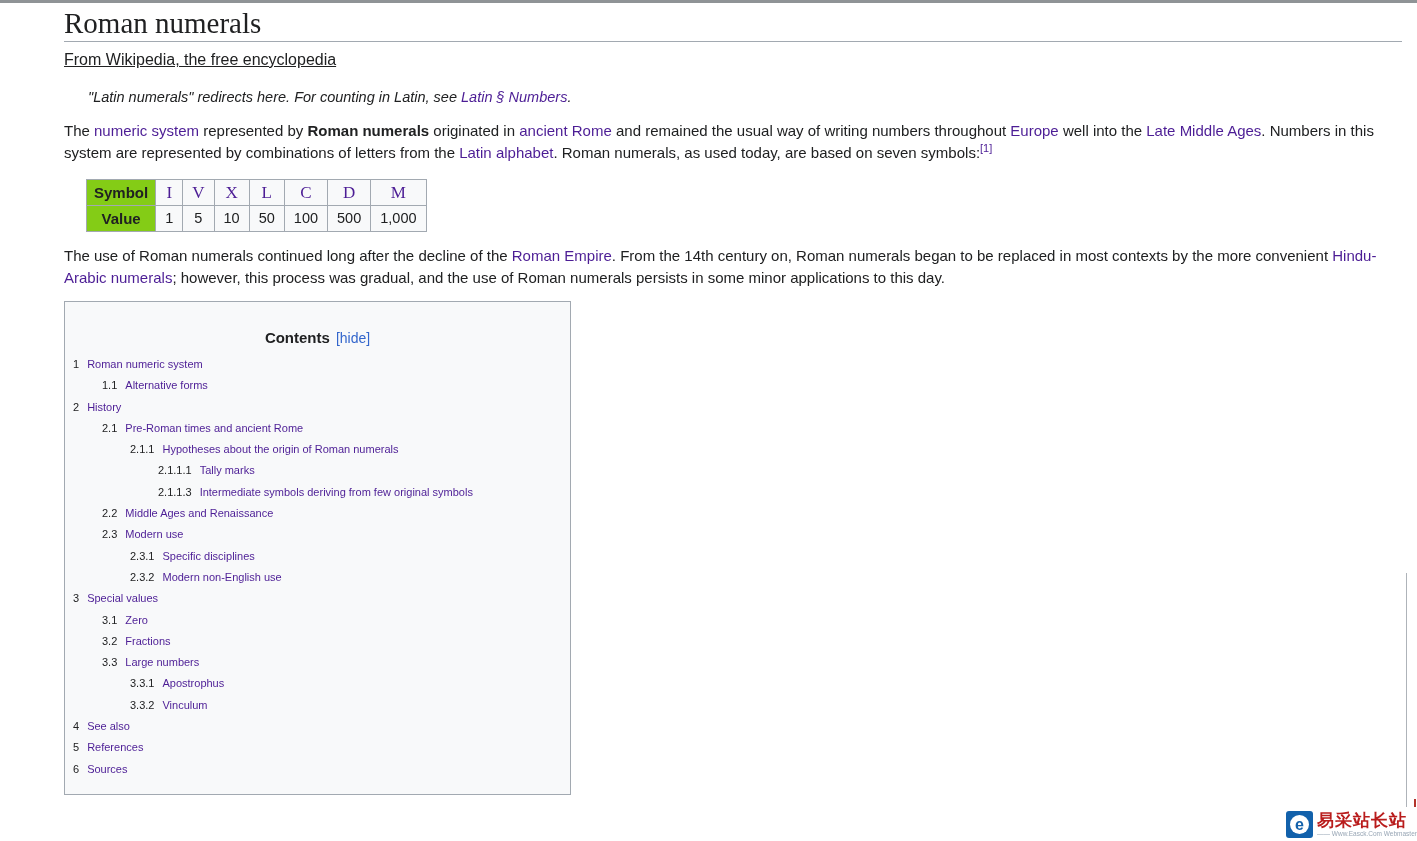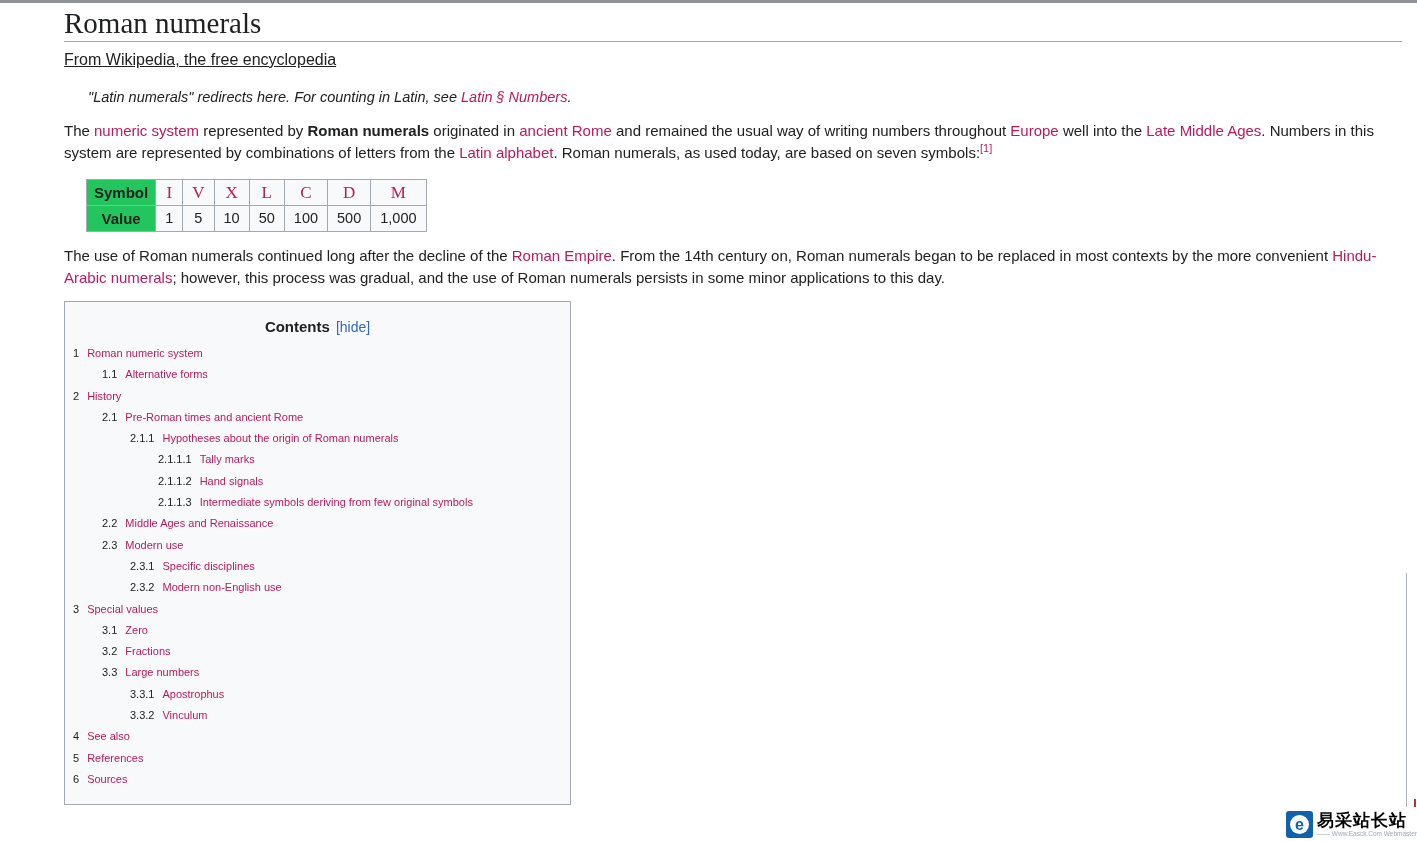--- a/index.html
+++ b/index.html
@@ -7,34 +7,34 @@
   .viewport{position:relative;width:1417px;height:841px;overflow:hidden;background:#fff;}
   .topbar{height:3px;background:#8f9396;}
   .content{padding:0 15px 0 23px;margin-left:41px;}
   h1.page-title{font-family:"Liberation Serif",serif;font-weight:normal;
     font-size:29px;line-height:32px;margin:0;padding:4px 0 2px 0;
     border-bottom:1px solid #a2a9b1;}
   .site-sub{font-size:16px;line-height:17px;margin-top:9px;text-decoration:underline;}
   .hatnote{font-style:italic;font-size:14.5px;line-height:19px;margin-top:20px;
     padding-left:24px;}
   p.body-para{font-size:15px;line-height:22px;margin:13px 0 0 0;max-width:1380px;}
-  a.wlink{color:#be185d;text-decoration:none;cursor:pointer;}
+  a.wlink{color:#4c1d95;text-decoration:none;cursor:pointer;}
   sup{font-size:11px;line-height:0;}
   b{font-weight:bold;}
 
   table.numeral-table{border-collapse:collapse;margin:15px 0 0 22px;
     background:#f8f9fa;border:1px solid #a2a9b1;}
   table.numeral-table th,table.numeral-table td{border:1px solid #a2a9b1;
     padding:2px 9px;text-align:center;line-height:21px;}
-  table.numeral-table th{background:#22c55e;font-size:15px;font-weight:bold;padding:2px 7px;}
+  table.numeral-table th{background:#84cc16;font-size:15px;font-weight:bold;padding:2px 7px;}
   td.sym-cell a{font-family:"Liberation Serif",serif;font-size:17px;}
   td.val-cell{font-size:14.5px;}
 
   .toc-box{margin-top:12px;width:507px;box-sizing:border-box;
-    border:1px solid #a2a9b1;background:#f8f9fa;padding:16px 0 14px 0;}
+    border:1px solid #a2a9b1;background:#f8f9fa;padding:27px 0 14px 0;}
   .toc-heading{text-align:center;font-size:15px;line-height:17px;}
   .toc-heading .toc-title{font-weight:bold;}
   .toc-heading .toc-toggle{font-size:14px;margin-left:6px;color:#3366cc;}
   ul.toc-list{list-style:none;margin:7px 0 0 0;padding:0;
     font-size:11px;line-height:21.3px;}
   ul.toc-list li{white-space:nowrap;}
   ul.toc-list .toc-num{color:#202122;margin-right:8px;}
   li.lvl1{padding-left:8px;}
   li.lvl2{padding-left:37px;}
   li.lvl3{padding-left:65px;}
@@ -47,21 +47,21 @@
 
   .watermark{position:absolute;left:1283px;top:807px;width:134px;height:34px;
     background:#fff;display:flex;align-items:center;gap:4px;
     padding-left:3px;box-sizing:border-box;}
   .wm-icon{width:27px;height:27px;background:#1261ab;border-radius:3px;
     display:flex;align-items:center;justify-content:center;flex:0 0 auto;}
   .wm-icon .wm-e{width:19px;height:19px;border-radius:50%;background:#fff;
     color:#1261ab;font-weight:bold;font-size:16px;line-height:19px;
     text-align:center;font-family:"Liberation Sans",sans-serif;}
   .wm-text{display:flex;flex-direction:column;justify-content:center;}
-  .wm-brand{font-size:17px;font-weight:bold;color:#000000;line-height:19px;
+  .wm-brand{font-size:17px;font-weight:bold;color:#b91c1c;line-height:19px;
     letter-spacing:1px;white-space:nowrap;}
   .wm-tagline{font-size:6.5px;color:#98a6b5;line-height:8px;white-space:nowrap;}
 </style>
 </head>
 <body>
 
 <div class="viewport">
   <div class="topbar"></div>
 
   <div class="content">
@@ -124,21 +124,20 @@
           <li class="lvl2"><span class="toc-num">1.1</span><a class="wlink" href="#">Alternative forms</a></li>
 
           <li class="lvl1"><span class="toc-num">2</span><a class="wlink" href="#">History</a></li>
 
           <li class="lvl2"><span class="toc-num">2.1</span><a class="wlink" href="#">Pre-Roman times and ancient Rome</a></li>
 
           <li class="lvl3"><span class="toc-num">2.1.1</span><a class="wlink" href="#">Hypotheses about the origin of Roman numerals</a></li>
 
           <li class="lvl4"><span class="toc-num">2.1.1.1</span><a class="wlink" href="#">Tally marks</a></li>
 
-          <li class="lvl4"><span class="toc-num">2.1.1.2</span><a class="wlink" href="#">Hand signals</a></li>
 
           <li class="lvl4"><span class="toc-num">2.1.1.3</span><a class="wlink" href="#">Intermediate symbols deriving from few original symbols</a></li>
 
           <li class="lvl2"><span class="toc-num">2.2</span><a class="wlink" href="#">Middle Ages and Renaissance</a></li>
 
           <li class="lvl2"><span class="toc-num">2.3</span><a class="wlink" href="#">Modern use</a></li>
 
           <li class="lvl3"><span class="toc-num">2.3.1</span><a class="wlink" href="#">Specific disciplines</a></li>
 
           <li class="lvl3"><span class="toc-num">2.3.2</span><a class="wlink" href="#">Modern non-English use</a></li>

